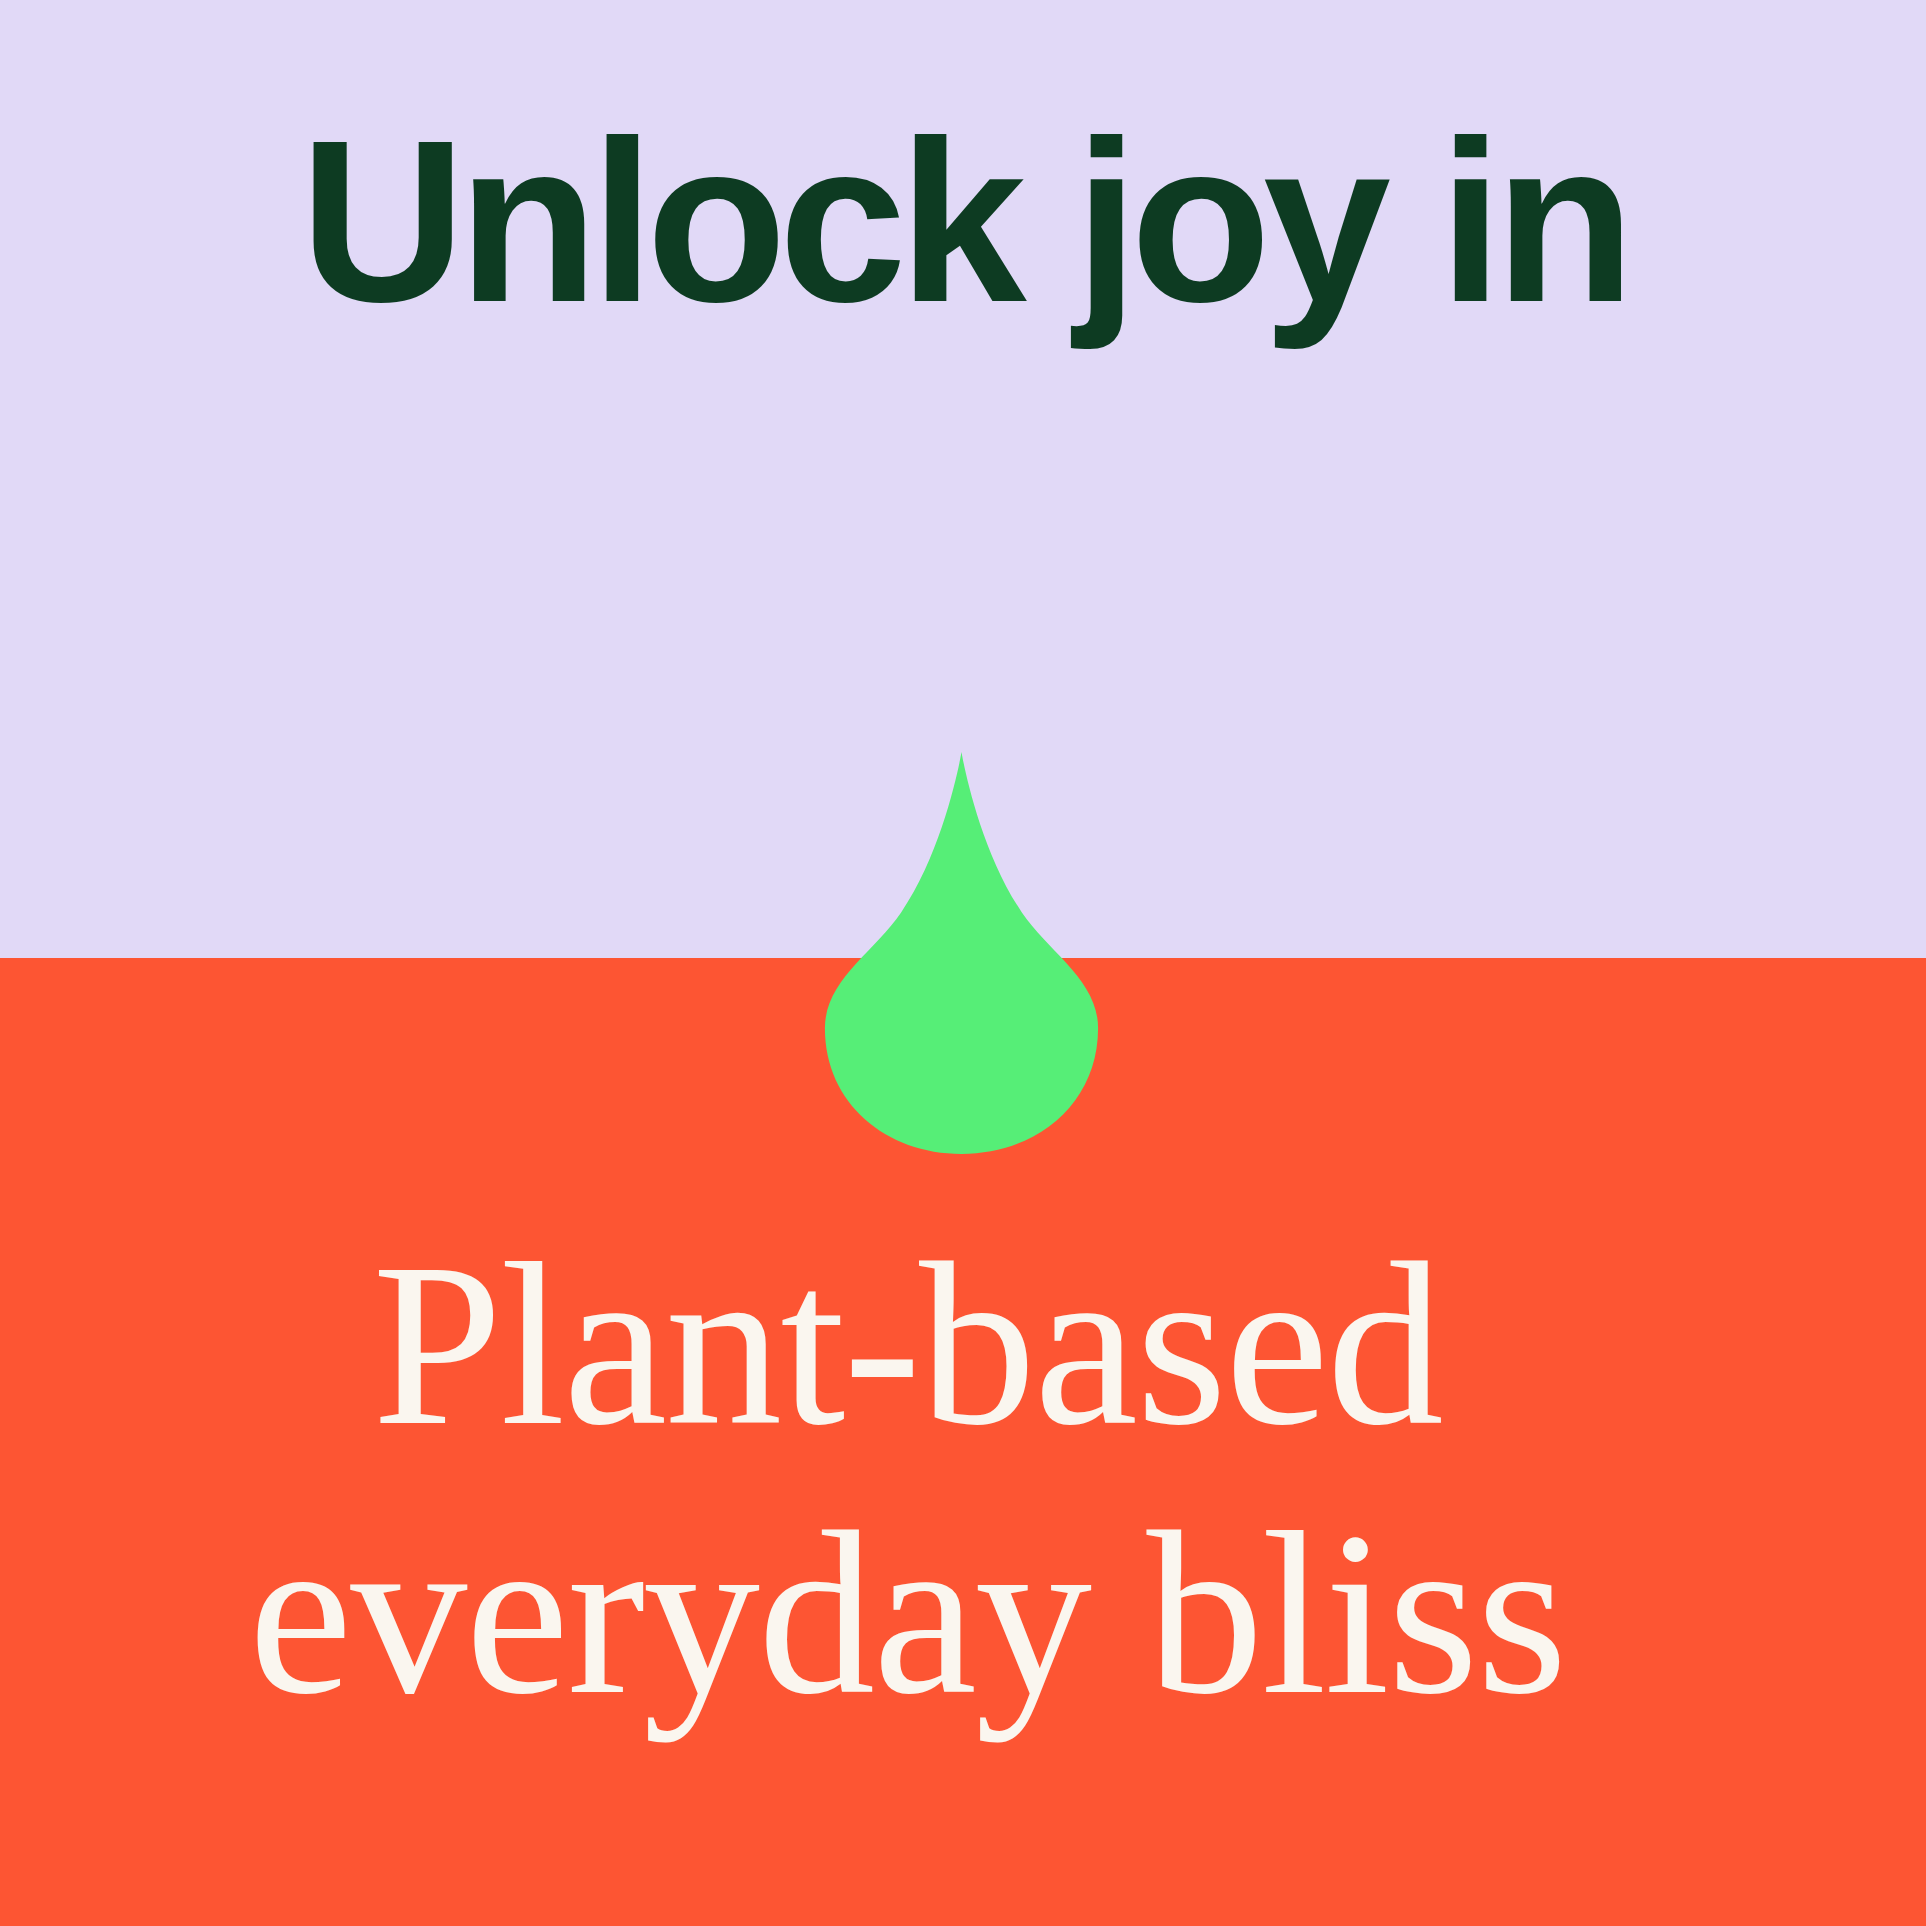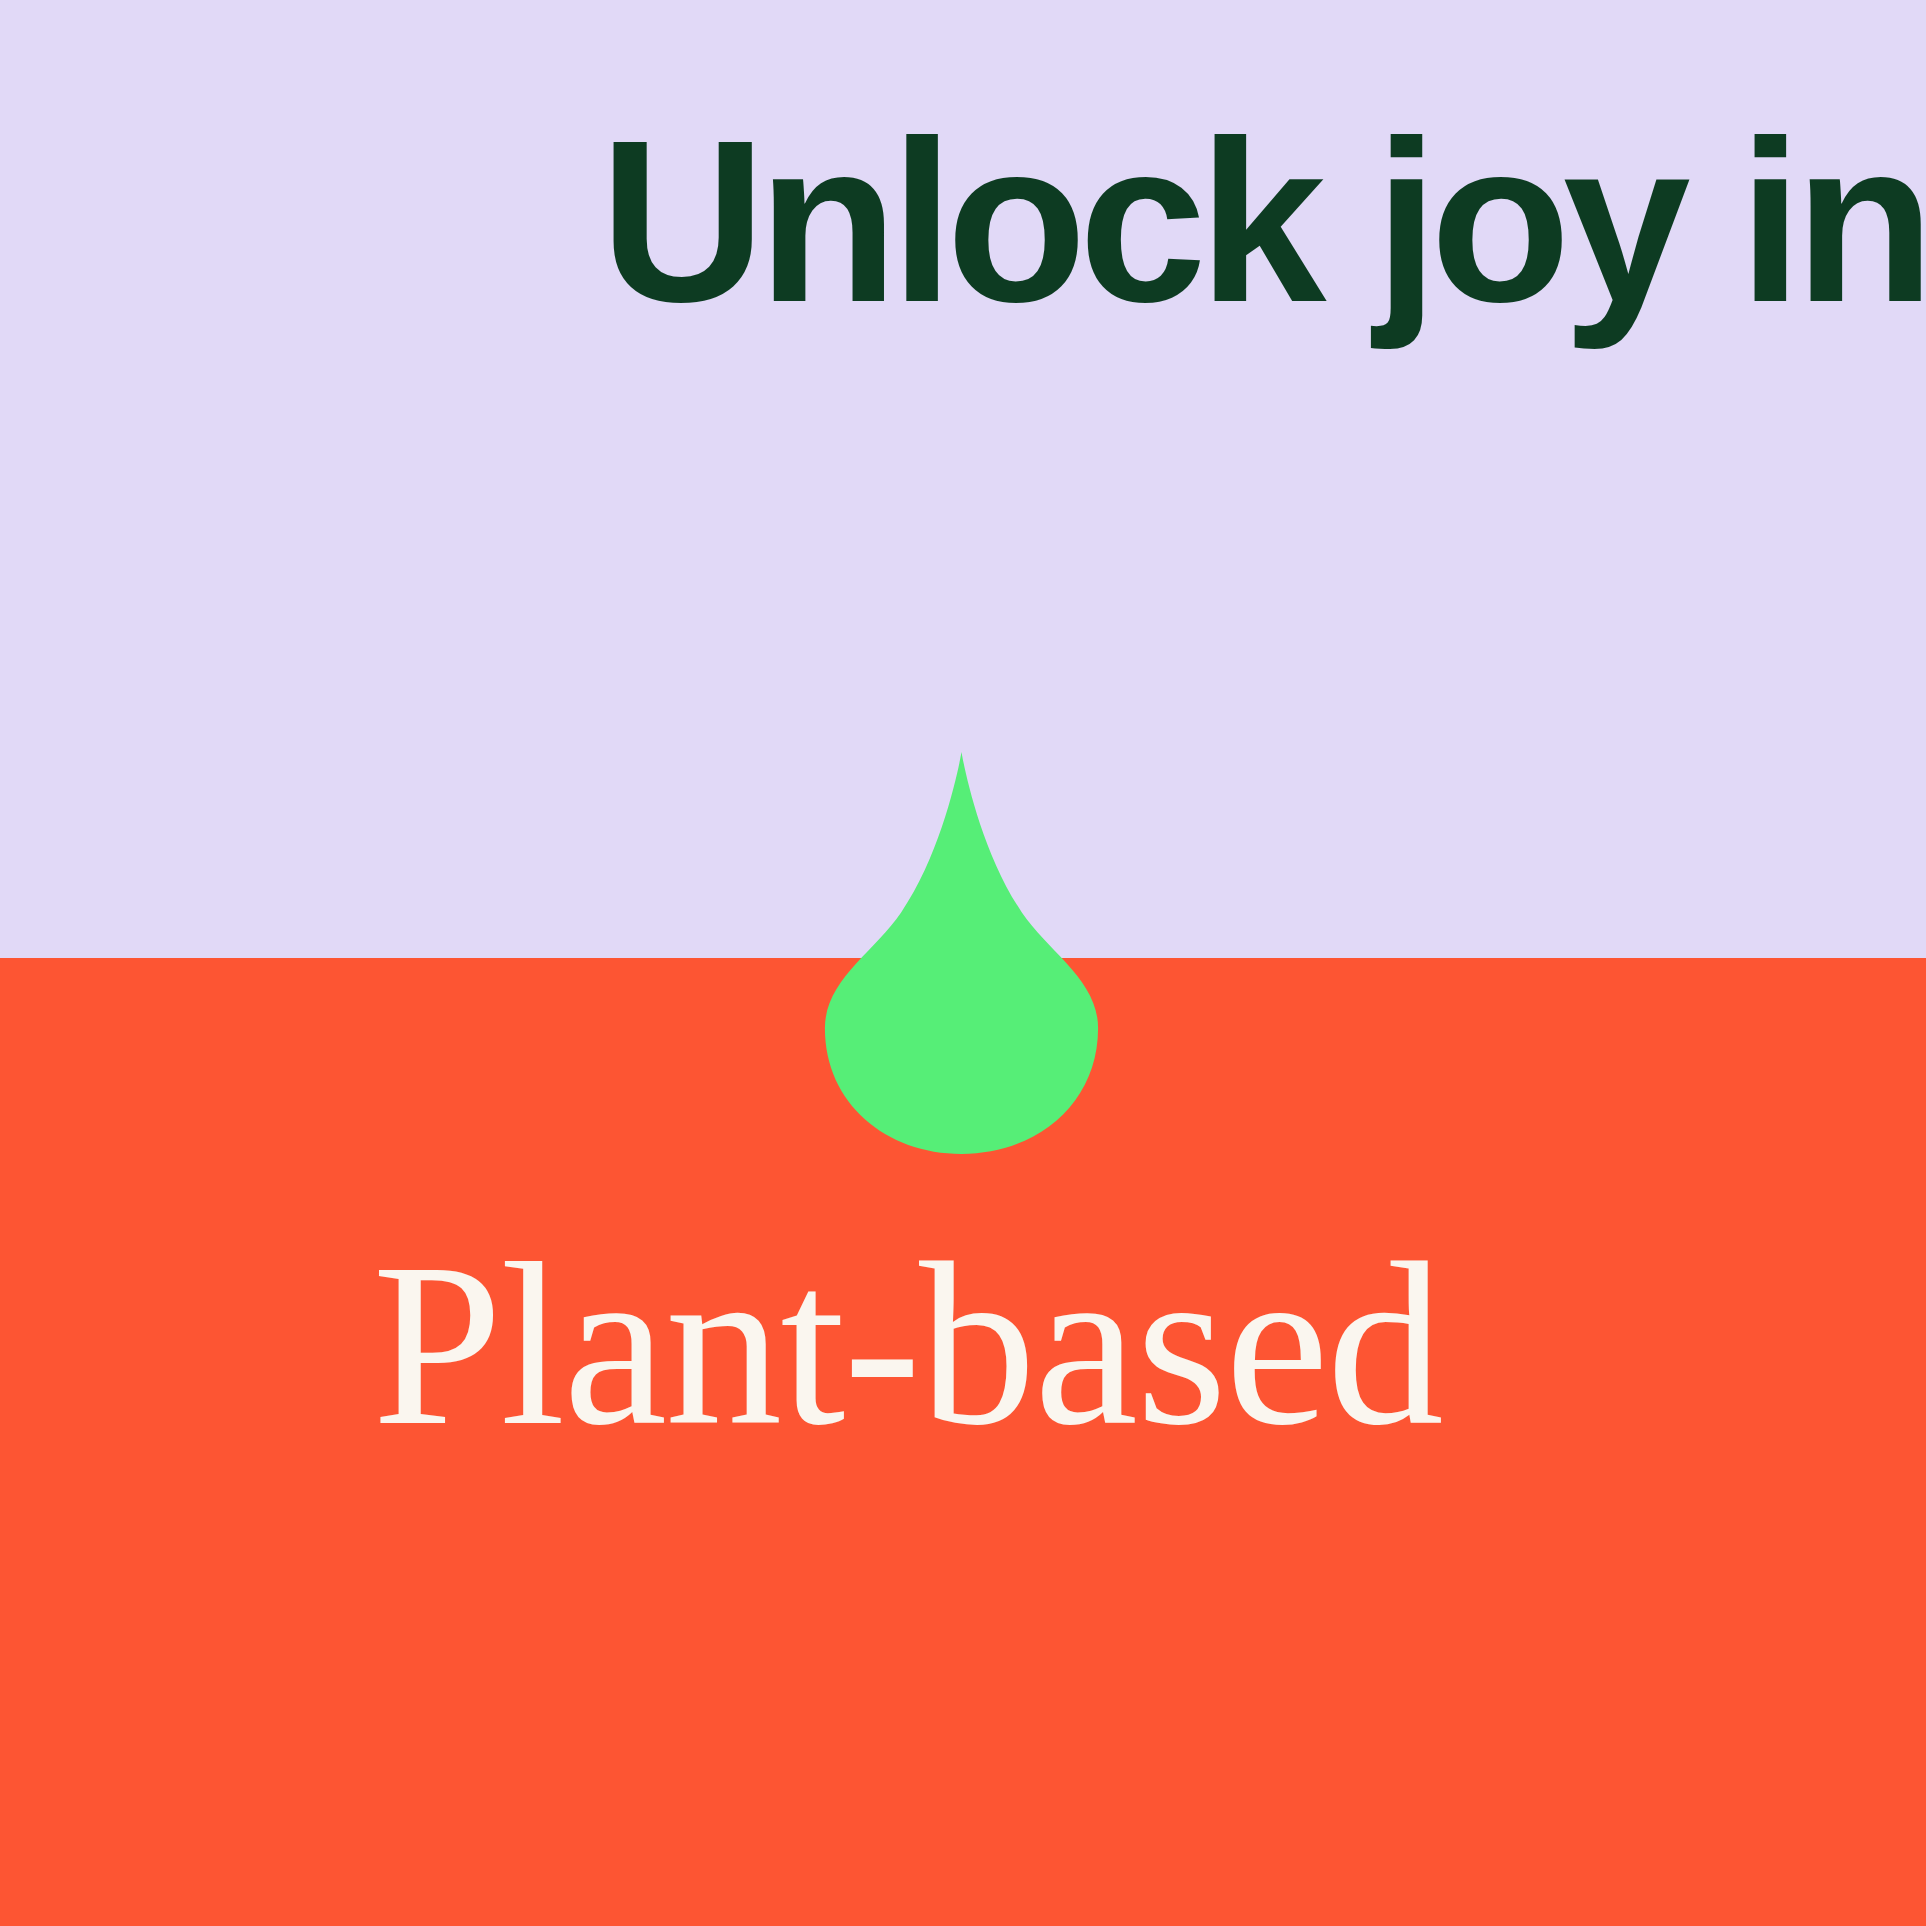--- a/index.html
+++ b/index.html
@@ -32,21 +32,21 @@
     height: 968px;
     background: #fd5533;
   }
 
   
   .headline {
     position: absolute;
     top: 95px;
     left: 0;
     width: 1927px;
-    text-align: right;
+    text-align: center;
     color: #0d3b22;
     font-family: "Liberation Sans", sans-serif;
     font-weight: 700;
     font-size: 230px;
     line-height: 253px;
     letter-spacing: -8px;
     white-space: nowrap;
   }
   .headline .ln {
     display: block;
@@ -104,16 +104,17 @@
                C235 210 285 238 285 287
                C285 363 223 414 147 414
                C71 414 9 363 9 287
                C9 238 59 210 86 170
                C131 104 147 8 147 8 Z"></path>
     </svg>
   </div>
 
   <div class="subheadline">
     <span class="ln">Plant-based</span>
+    <span class="ln">everyday bliss</span>
   </div>
 
 </div>
 
 
 </body></html>

